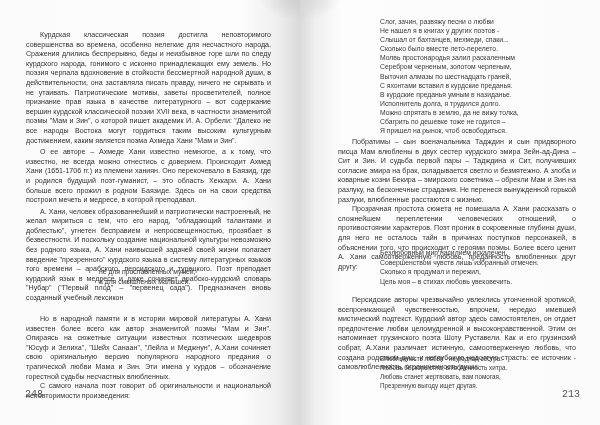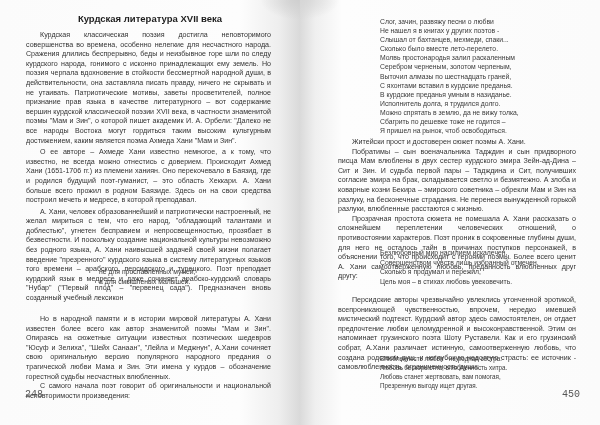--- a/index.html
+++ b/index.html
@@ -34,21 +34,20 @@
   .verse div { white-space: nowrap; }
   .pagenum { position: absolute; font-family: Liberation Mono, monospace; font-size: 10px; color: #555; }
 </style>
 </head>
 <body>
 
 <div class="spread">
 
   <div class="page left">
     <div class="corner-shadow l"></div>
-    <div class="title">Курдская литература XVII века</div>
 
     <div class="text-block" style="top:31px;">
       <p>Курдская классическая поэзия достигла неповторимого совершенства во времена, особенно нелегкие для несчастного народа. Сражения длились беспрерывно, беды и неизбывное горе шли по следу курдского народа, гонимого с исконно принадлежащих ему земель. Но поэзия черпала вдохновение в стойкости бессмертной народной души, в действительности, она заставляла писать правду, ничего не скрывать и не утаивать. Патриотические мотивы, заветы просветителей, полное признание прав языка в качестве литературного – вот содержание вершин курдской классической поэзии XVII века, в частности знаменитой поэмы "Мам и Зин", о которой пишет академик И. А. Орбели: "Далеко не все народы Востока могут гордиться таким высоким культурным достижением, каким является поэма Ахмеда Хани "Мам и Зин".</p>
       <p class="gap">О ее авторе – Ахмеде Хани известно немногое, а к тому, что известно, не всегда можно отнестись с доверием. Происходит Ахмед Хани (1651-1706 гг.) из племени ханиян. Оно перекочевало в Баязид, где и родился будущий поэт-гуманист, – это область Хеккари. А. Хани больше всего прожил в родном Баязиде. Здесь он на свои средства построил мечеть и медресе, в которой преподавал.</p>
       <p class="gap">А. Хани, человек образованнейший и патриотически настроенный, не желал мириться с тем, что его народ, "обладающий талантами и доблестью", угнетен бесправием и непросвещенностью, прозябает в безвестности. И поскольку создание национальной культуры невозможно без родного языка, А. Хани наивысшей задачей своей жизни полагает введение "презренного" курдского языка в систему литературных языков того времени – арабского, персидского и турецкого. Поэт преподает курдский язык в медресе и даже сочиняет арабско-курдский словарь "Нубар" ("Первый плод" – "первенец сада"). Предназначен вновь созданный учебный лексикон</p>
     </div>
 
     <div class="text-block verse" style="top:267px; left:99px; width:170px;">
       <div>не для прославленных мужей,</div>
       <div>а для смышленых малышей.</div>
@@ -75,21 +74,20 @@
       <div>Выточил алмазы по шестнадцать граней,</div>
       <div>С яхонтами вставил в курдские преданья.</div>
       <div>В курдские преданья умным в назиданье.</div>
       <div>Исполнитель долга, я трудился долго.</div>
       <div>Можно спрятать в землю, да не вижу толка,</div>
       <div>Сбагрить по дешевке тоже не годится –</div>
       <div>Я пришел на рынок, чтоб освободиться.</div>
     </div>
 
     <div class="text-block" style="top:138px;">
-      <p>Житейски прост и достоверен сюжет поэмы А. Хани.</p>
       <p>Побратимы – сын военачальника Тадждин и сын придворного писца Мам влюблены в двух сестер курдского эмира Зейн-ад-Дина – Сит и Зин. И судьба первой пары – Тадждина и Сит, получивших согласие эмира на брак, складывается светло и безмятежно. А злоба и коварные козни Бекира – эмирского советника – обрекли Мам и Зин на разлуку, на бесконечные страдания. Не перенеся вынужденной горькой разлуки, влюбленные расстаются с жизнью.</p>
       <p>Прозрачная простота сюжета не помешала А. Хани рассказать о сложнейшем переплетении человеческих отношений, о противостоянии характеров. Поэт проник в сокровенные глубины души, для него не осталось тайн в причинах поступков персонажей, в объяснении того, что происходит с героями поэмы. Более всего ценит А. Хани самоотверженную любовь, преданность влюбленных друг другу:</p>
     </div>
 
     <div class="text-block verse" style="top:248px; left:80px; width:200px;">
       <div>Безлюбовный мир насилием искалечен,</div>
       <div>Совершенством чувств лишь избранный отмечен.</div>
       <div>Сколько я продумал и пережил,</div>
       <div>Цель моя – в стихах любовь увековечить.</div>
     </div>
@@ -98,15 +96,15 @@
       <p>Персидские авторы чрезвычайно увлеклись утонченной эротикой, всепроникающей чувственностью, впрочем, нередко имевшей мистический подтекст. Курдский автор здесь самостоятелен, он отдает предпочтение любви целомудренной и высоконравственной. Этим он напоминает грузинского поэта Шоту Руставели. Как и его грузинский собрат, А.Хани различает истинную, самоотверженную любовь, что создана родством душ, и неглубокую недолгую страсть: ее источник - самовлюбленность, ограниченность души:</p>
     </div>
 
     <div class="text-block verse" style="top:354px; left:80px; width:200px; font-size:6.3px; line-height:9px;">
       <div>Влюбленность любви - не родная сестра:</div>
       <div>Любовь бескорыстна, влюбленность хитра.</div>
       <div>Любовь станет жертвовать, вам помогая,</div>
       <div>Презренную выгоду ищет другая.</div>
     </div>
 
-    <div class="pagenum" style="left:262px; top:389px;">450</div>
+    <div class="pagenum" style="left:262px; top:389px;">213</div>
   </div>
 </div>
 
 </body></html>

